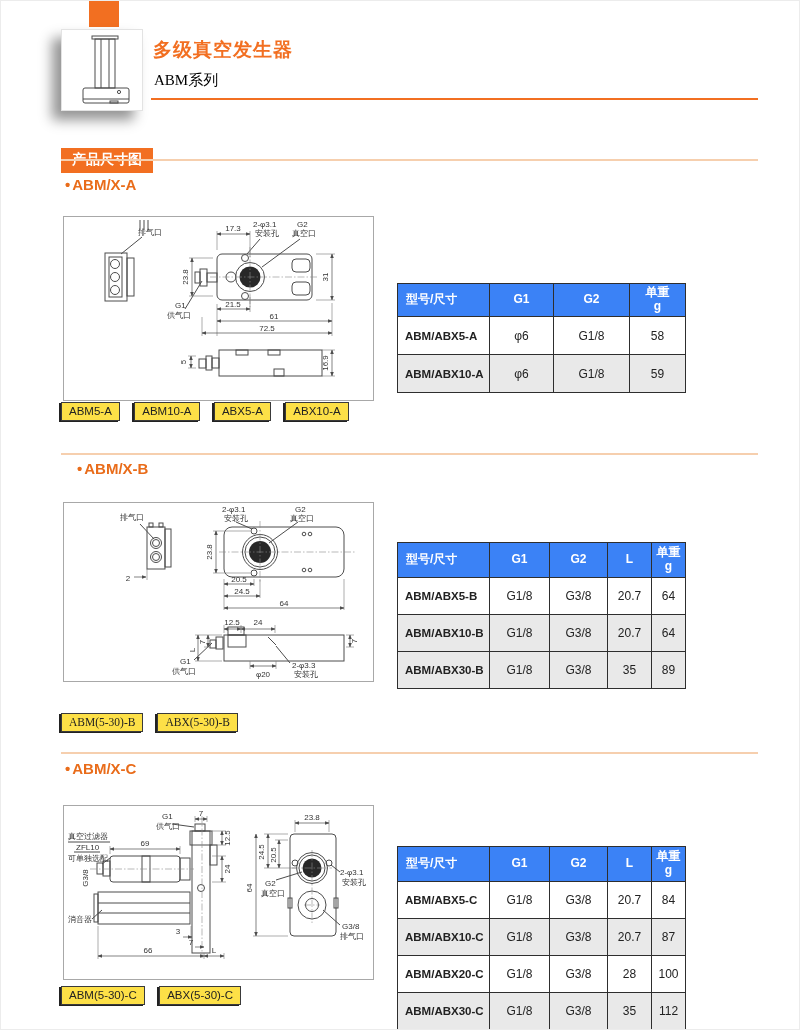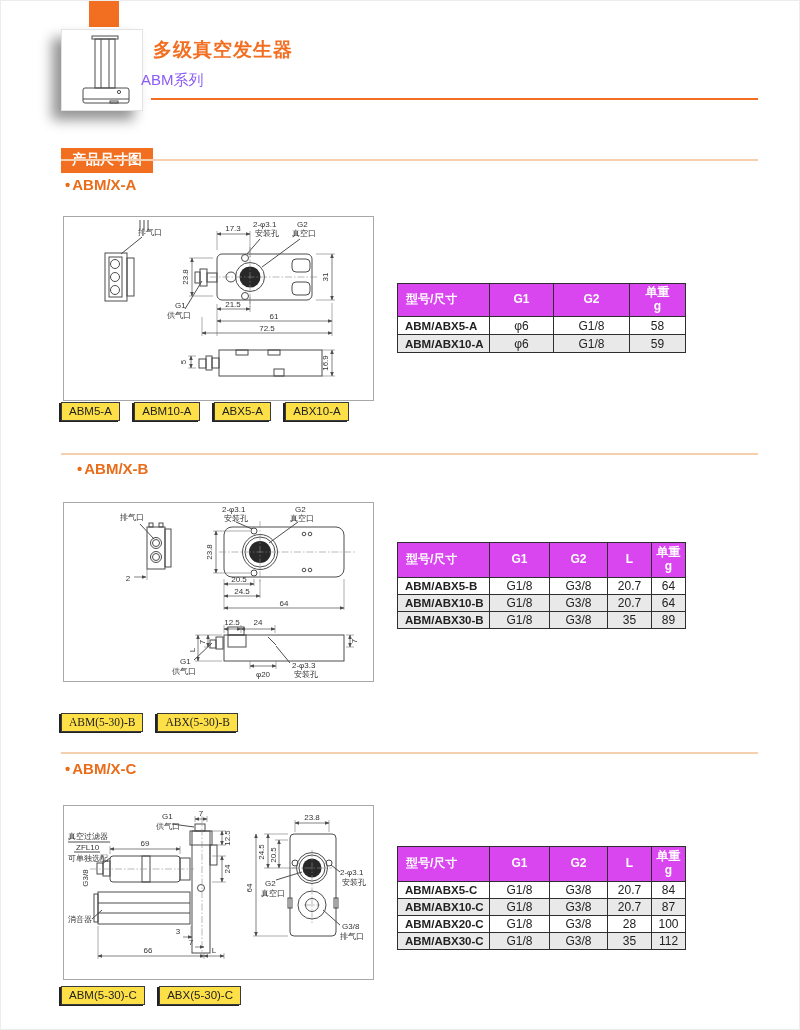--- a/index.html
+++ b/index.html
@@ -5,38 +5,38 @@
   html,body{margin:0;padding:0;background:#fff;}
   .page{position:relative;width:800px;height:1030px;background:#fff;overflow:hidden;
         font-family:"Liberation Sans","DejaVu Sans",sans-serif;border:1px solid #ececec;box-sizing:border-box;}
   .abs{position:absolute;}
 
   
   .top-tab{left:88px;top:0;width:30px;height:26px;background:#f26f21;}
   .product-card{left:60px;top:28px;width:80px;height:80px;background:#fff;border:1px solid #e3e3e3;
                 box-shadow:-9px 9px 12px rgba(0,0,0,0.42);}
   .page-title{left:152px;top:36px;font-size:19px;font-weight:bold;color:#f26f21;letter-spacing:1px;}
-  .page-subtitle{left:140px;top:70px;font-size:15px;color:#8b5cf6;}
+  .page-subtitle{left:153px;top:70px;font-size:15px;color:#000000;font-family:Liberation Serif, serif;}
   .title-rule{left:150px;top:97px;width:607px;height:2px;background:#f26f21;}
 
   .badge{left:60px;top:135px;background:#f26f21;color:#fff;font-size:14px;font-weight:bold;
          padding:3px 11px 4px 11px;margin-top:12px;}
   .rule-light{height:2px;background:#f6cfae;}
 
   .sec-head{font-size:15px;font-weight:bold;color:#e96c1a;}
   .sec-head .bullet{margin-right:2px;}
 
   .draw-box{border:1px solid #a8a8a8;background:#fff;}
 
   
   table.spec{border-collapse:collapse;font-size:12px;table-layout:fixed;}
-  table.spec th{background:#d946ef;color:#fff;font-weight:bold;border:1px solid #2e2e2e;
+  table.spec th{background:#3b82f6;color:#fff;font-weight:bold;border:1px solid #2e2e2e;
                 text-align:center;vertical-align:middle;white-space:pre-line;height:30px;line-height:1.15;padding:1px 3px;}
   table.spec th.model{text-align:left;padding-left:8px;}
-  table.spec td{border:1px solid #2e2e2e;color:#222;text-align:center;height:17px;padding:0 3px;background:#fff;}
+  table.spec td{border:1px solid #2e2e2e;color:#222;text-align:center;height:17px;padding:10px 3px;background:#fff;}
   table.spec td.model{font-weight:bold;text-align:left;padding-left:7px;font-size:11.5px;}
   table.spec tr.alt td{background:#e9e9e9;}
   table.spec-b th, table.spec-c th{height:32px;}
   table.spec-b td, table.spec-c td{height:16px;}
 
   
   .tags .tag{display:inline-block;background:#fde047;border:1px solid #3a3a3a;box-shadow:-2px 1px 0 0 #222;
              font-size:11.5px;color:#222;padding:2px 7px 3px 7px;margin-right:10px;}
 
   

